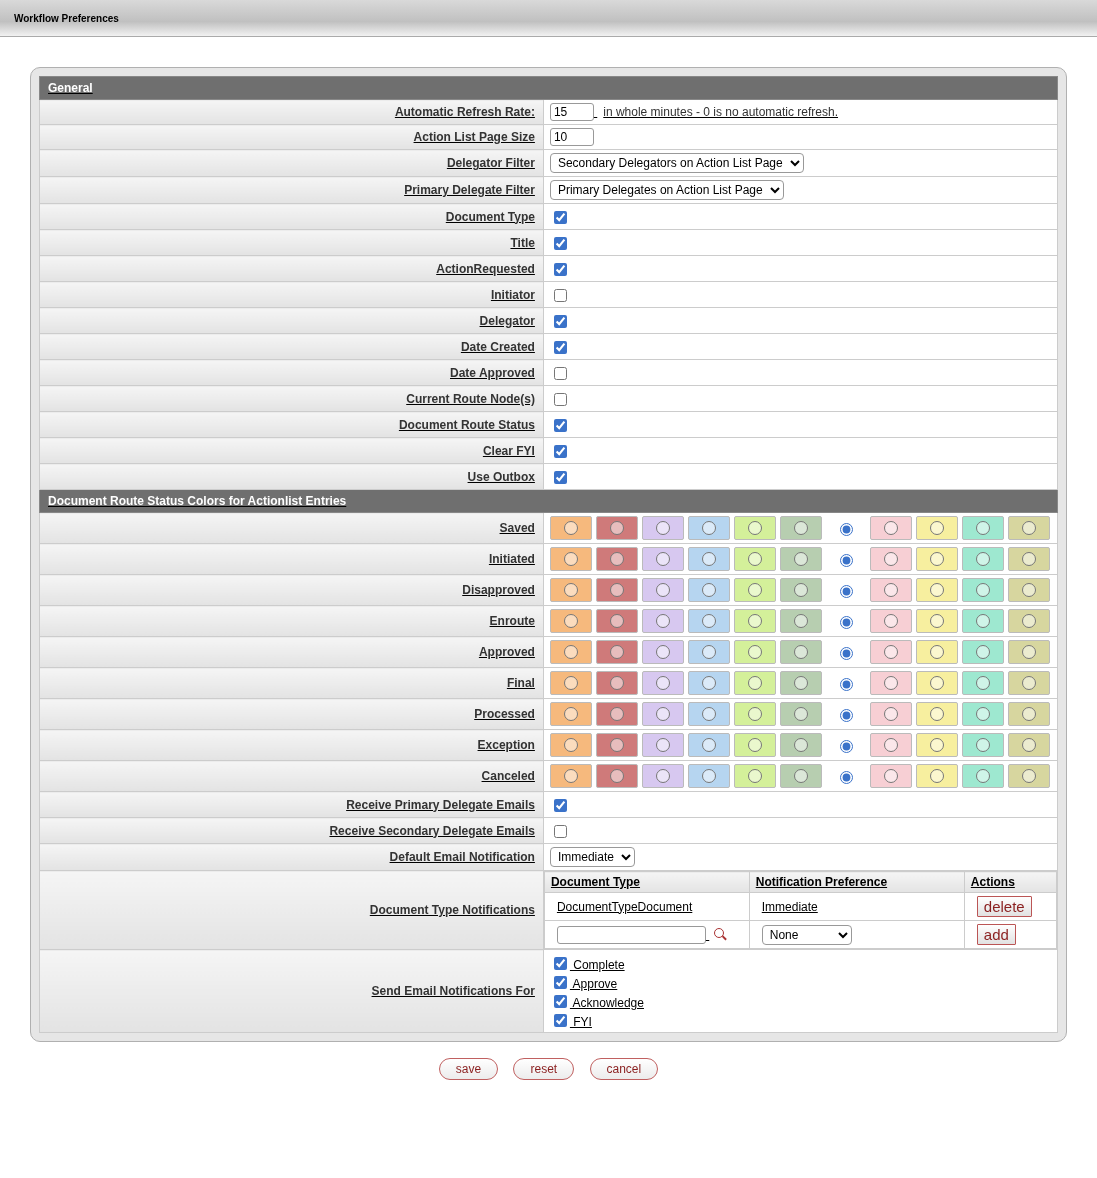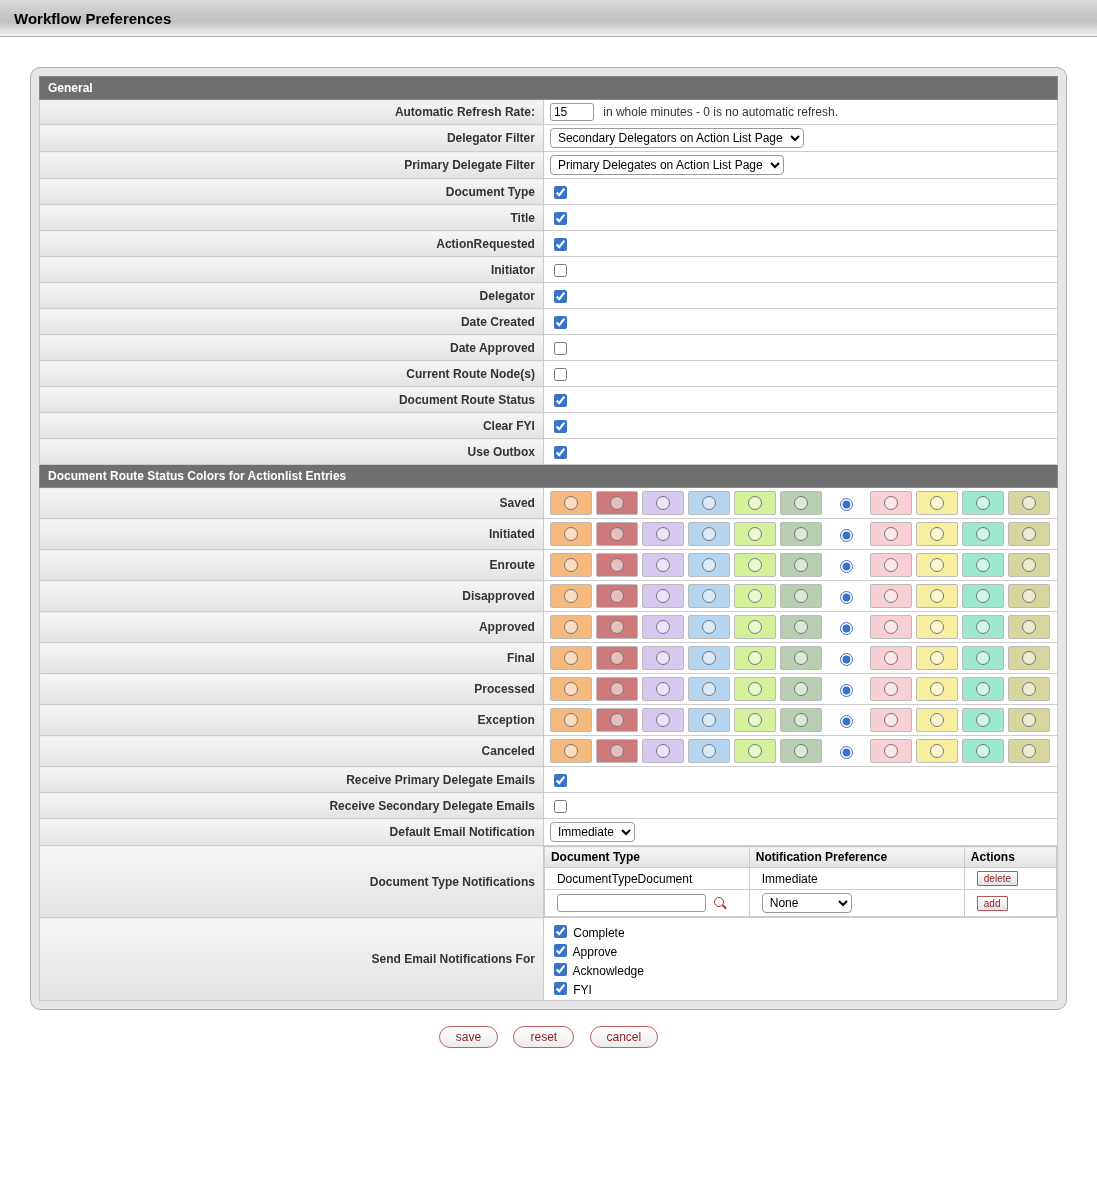--- a/index.html
+++ b/index.html
@@ -12,35 +12,36 @@
   }
   .header-bar {
     height: 36px;
     background: linear-gradient(to bottom, #d9d9d9, #c0c0c0 60%, #f2f2f2);
     border-bottom: 1px solid #aaa;
     display: flex;
     align-items: center;
     padding-left: 14px;
   }
   .header-bar h1 {
-    font-size: 15px;
+    font-size: 10px;
     font-weight: bold;
     margin: 0;
   }
   .panel {
     margin: 30px 30px 10px 30px;
     border: 1px solid #b0b0b0;
     border-radius: 10px;
     background: #e6e6e6;
     padding: 8px;
   }
   table.prefs {
     width: 100%;
     border-collapse: collapse;
     background: #4d7c0f;
+    text-decoration: underline;
   }
   tr.section-row td {
     background: #6f6f6f;
     color: #fff;
     font-weight: bold;
     font-size: 12px;
     padding: 4px 8px;
     border: 1px solid #888;
   }
   td.lbl {
@@ -122,21 +123,21 @@
     border: 1px solid #ccc;
   }
   table.sub td {
     padding: 3px 12px;
     border: 1px solid #ccc;
     background: #fff;
     vertical-align: middle;
   }
   .mini-btn {
     font-family: inherit;
-    font-size: 10px;
+    font-size: 15px;
     color: #8a1f1f;
     background: linear-gradient(to bottom, #fefefe, #e2e2e2);
     border: 1px solid #b55;
     border-radius: 1px;
     padding: 1px 6px;
     cursor: pointer;
   }
   .footer-btns {
     text-align: center;
     margin: 16px 0 30px 0;
@@ -198,20 +199,26 @@
         </tr>
 
     <tr>
       <td class="lbl">Automatic Refresh Rate:</td>
       <td class="val">
         <input type="text" size="3" value="15" style="">
         <span class="hint">in whole minutes - 0 is no automatic refresh.</span>
       </td>
     </tr>
     <tr>
+      <td class="lbl">Action List Page Size</td>
+      <td class="val">
+        <input type="text" size="3" value="10" style="">
+      </td>
+    </tr>
+    <tr>
       <td class="lbl">Delegator Filter</td>
       <td class="val">
         <select>
           <option>Secondary Delegators on Action List Page</option>
         </select>
       </td>
     </tr>
     <tr>
       <td class="lbl">Primary Delegate Filter</td>
       <td class="val">
@@ -349,20 +356,60 @@
               <label class="color-chip" style="background: rgb(158, 232, 208);">
                 <span class="ring"></span>
               </label>
               <label class="color-chip" style="background: rgb(215, 214, 159);">
                 <span class="ring"></span>
               </label>
             </div>
           </td>
         </tr>
         <tr>
+          <td class="lbl">Disapproved</td>
+          <td class="val">
+            <div class="color-cells">
+              <label class="color-chip" style="background: rgb(246, 185, 125);">
+                <span class="ring"></span>
+              </label>
+              <label class="color-chip" style="background: rgb(207, 122, 122);">
+                <span class="ring"></span>
+              </label>
+              <label class="color-chip" style="background: rgb(215, 200, 240);">
+                <span class="ring"></span>
+              </label>
+              <label class="color-chip" style="background: rgb(182, 213, 240);">
+                <span class="ring"></span>
+              </label>
+              <label class="color-chip" style="background: rgb(212, 240, 154);">
+                <span class="ring"></span>
+              </label>
+              <label class="color-chip" style="background: rgb(183, 206, 176);">
+                <span class="ring"></span>
+              </label>
+              <label class="color-chip plain">
+                <input type="radio" name="status-2" class="radio-native" checked="" style="">
+              </label>
+              <label class="color-chip" style="background: rgb(247, 207, 212);">
+                <span class="ring"></span>
+              </label>
+              <label class="color-chip" style="background: rgb(247, 239, 159);">
+                <span class="ring"></span>
+              </label>
+              <label class="color-chip" style="background: rgb(158, 232, 208);">
+                <span class="ring"></span>
+              </label>
+              <label class="color-chip" style="background: rgb(215, 214, 159);">
+                <span class="ring"></span>
+              </label>
+            </div>
+          </td>
+        </tr>
+        <tr>
           <td class="lbl">Enroute</td>
           <td class="val">
             <div class="color-cells">
               <label class="color-chip" style="background: rgb(246, 185, 125);">
                 <span class="ring"></span>
               </label>
               <label class="color-chip" style="background: rgb(207, 122, 122);">
                 <span class="ring"></span>
               </label>
               <label class="color-chip" style="background: rgb(215, 200, 240);">
@@ -372,60 +419,20 @@
                 <span class="ring"></span>
               </label>
               <label class="color-chip" style="background: rgb(212, 240, 154);">
                 <span class="ring"></span>
               </label>
               <label class="color-chip" style="background: rgb(183, 206, 176);">
                 <span class="ring"></span>
               </label>
               <label class="color-chip plain">
                 <input type="radio" name="status-3" class="radio-native" checked="" style="">
-              </label>
-              <label class="color-chip" style="background: rgb(247, 207, 212);">
-                <span class="ring"></span>
-              </label>
-              <label class="color-chip" style="background: rgb(247, 239, 159);">
-                <span class="ring"></span>
-              </label>
-              <label class="color-chip" style="background: rgb(158, 232, 208);">
-                <span class="ring"></span>
-              </label>
-              <label class="color-chip" style="background: rgb(215, 214, 159);">
-                <span class="ring"></span>
-              </label>
-            </div>
-          </td>
-        </tr>
-        <tr>
-          <td class="lbl">Disapproved</td>
-          <td class="val">
-            <div class="color-cells">
-              <label class="color-chip" style="background: rgb(246, 185, 125);">
-                <span class="ring"></span>
-              </label>
-              <label class="color-chip" style="background: rgb(207, 122, 122);">
-                <span class="ring"></span>
-              </label>
-              <label class="color-chip" style="background: rgb(215, 200, 240);">
-                <span class="ring"></span>
-              </label>
-              <label class="color-chip" style="background: rgb(182, 213, 240);">
-                <span class="ring"></span>
-              </label>
-              <label class="color-chip" style="background: rgb(212, 240, 154);">
-                <span class="ring"></span>
-              </label>
-              <label class="color-chip" style="background: rgb(183, 206, 176);">
-                <span class="ring"></span>
-              </label>
-              <label class="color-chip plain">
-                <input type="radio" name="status-2" class="radio-native" checked="" style="">
               </label>
               <label class="color-chip" style="background: rgb(247, 207, 212);">
                 <span class="ring"></span>
               </label>
               <label class="color-chip" style="background: rgb(247, 239, 159);">
                 <span class="ring"></span>
               </label>
               <label class="color-chip" style="background: rgb(158, 232, 208);">
                 <span class="ring"></span>
               </label>

